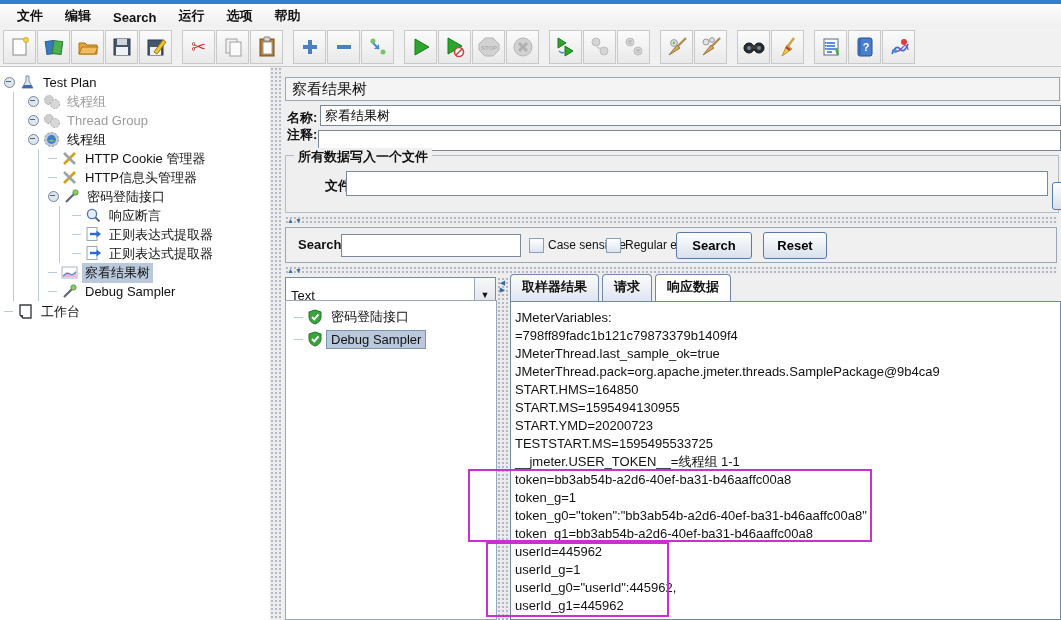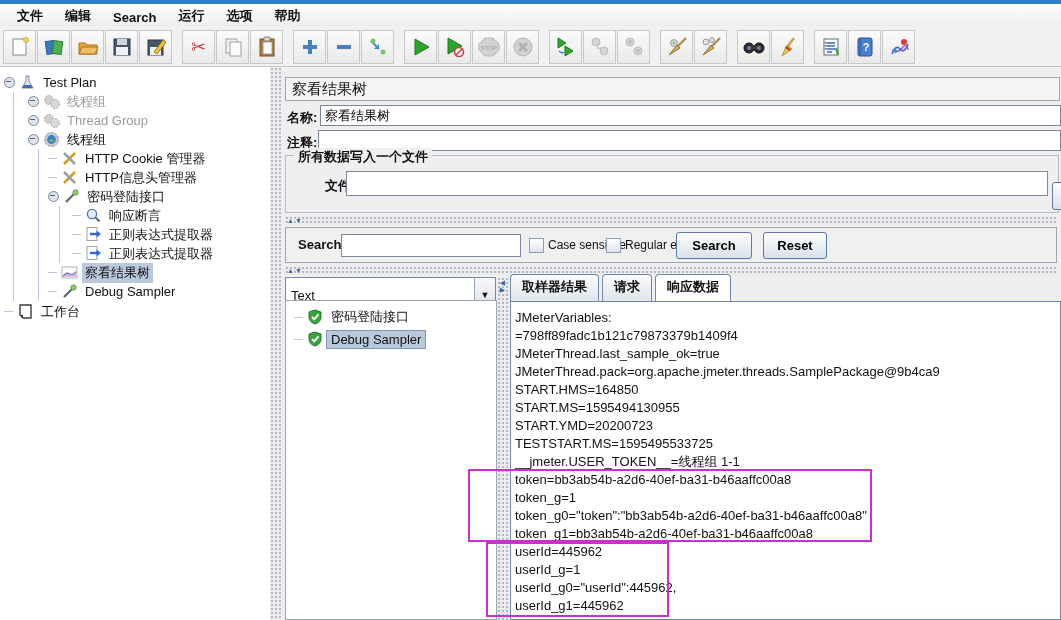--- a/index.html
+++ b/index.html
@@ -404,21 +404,21 @@
 
 <div id="right-panel">
 
   <div id="panel-title">
       <span>察看结果树</span>
     </div>
 
   <span class="fld-label" style="left:6px;top:42px;">名称:</span>
   <input class="txt-input" style="left: 39px; top: 38px; width: 741px; height: 21px;" value="察看结果树">
 
-  <span class="fld-label" style="left:6px;top:67px;">注释:</span>
+  <span class="fld-label" style="left:6px;top:59px;">注释:</span>
   <input class="txt-input" style="left: 37px; top: 63px; width: 743px; height: 21px;">
 
   <div id="file-group">
     <span id="file-group-legend">所有数据写入一个文件</span>
     <span id="filename-label">文件名</span>
     <input class="txt-input" id="filename-input" style="">
   </div>
 
   <div id="splitter1" class="splitter-h divider-dots">
     <span class="splitter-arrows">▲▼</span>

